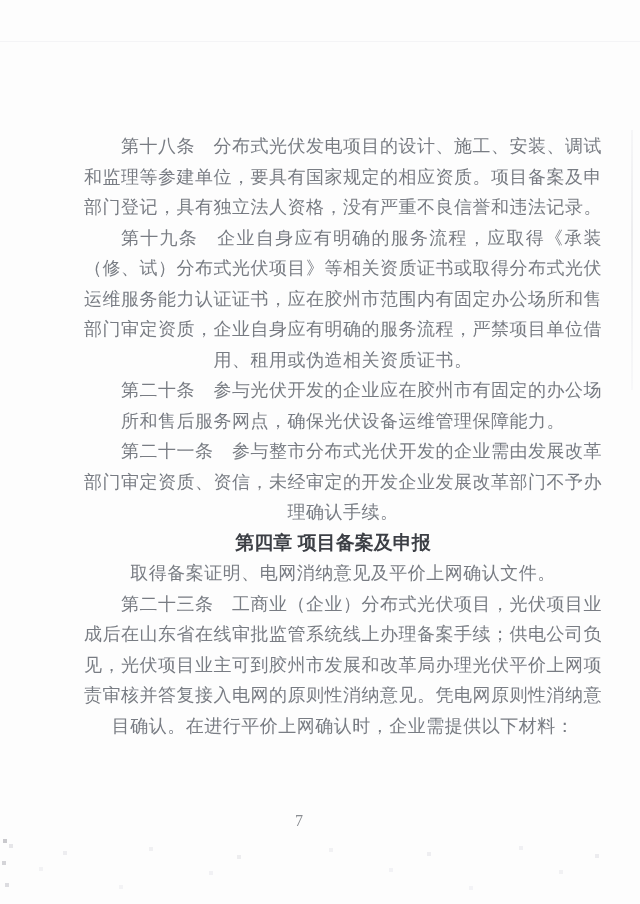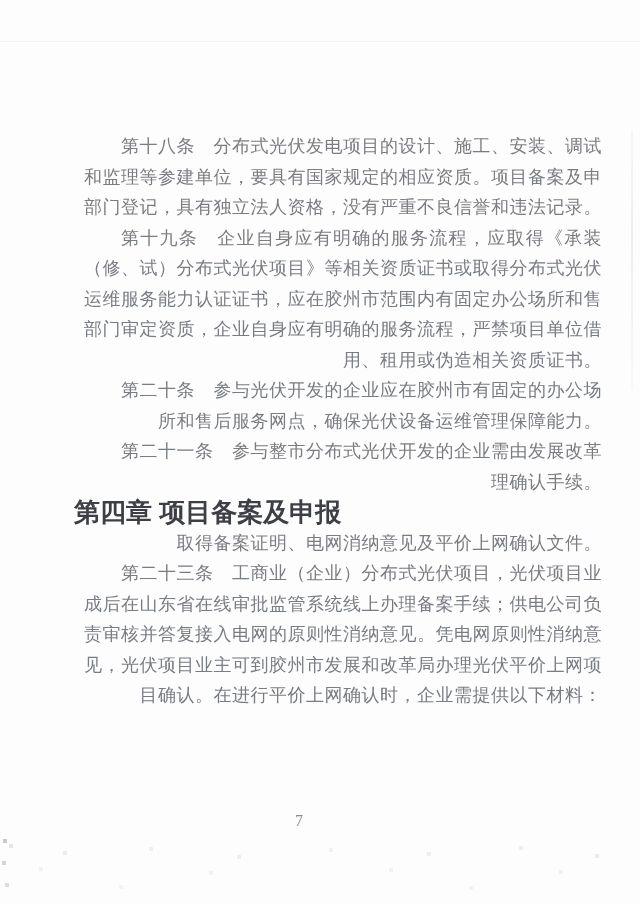--- a/index.html
+++ b/index.html
@@ -24,41 +24,42 @@
     top: 119px;
     width: 518px;
     margin-top: 12px;
   }
   .paragraph { margin: 0; }
   .line {
     font-size: 18px;
     line-height: 30.5px;
     height: 30.5px;
     color: var(--body-text, #787c83);
-    text-align: right;
+    text-align: center;
     overflow: hidden;
     white-space: nowrap;
     letter-spacing: 0.5px;
   }
   .line.fill {
     white-space: normal;
     text-align: justify;
     text-align-last: justify;
     text-justify: inter-character;
   }
   .line.first {
     padding-left: 37px;
   }
   .heading {
     font-family: "Liberation Sans", "DejaVu Sans", sans-serif;
     font-weight: bold;
-    font-size: 26px;
+    font-size: 19px;
     line-height: 30.5px;
     height: 30.5px;
     color: var(--heading-text, #3c3f45);
+    text-align: center;
     transform: translateX(-10px);
   }
   .footer {
     position: absolute;
     top: 809px;
     left: 84px;
     width: 430px;
     text-align: center;
     font-size: 16px;
     line-height: 24px;
@@ -126,30 +127,31 @@
         <div class="line fill">运维服务能力认证证书，应在胶州市范围内有固定办公场所和售</div>
         <div class="line fill">部门审定资质，企业自身应有明确的服务流程，严禁项目单位借</div>
         <div class="line">用、租用或伪造相关资质证书。</div>
       </div>
       <div class="paragraph">
         <div class="line first fill">第二十条　参与光伏开发的企业应在胶州市有固定的办公场</div>
         <div class="line">所和售后服务网点，确保光伏设备运维管理保障能力。</div>
       </div>
       <div class="paragraph">
         <div class="line first fill">第二十一条　参与整市分布式光伏开发的企业需由发展改革</div>
+        <div class="line fill">部门审定资质、资信，未经审定的开发企业发展改革部门不予办</div>
         <div class="line">理确认手续。</div>
       </div>
       <div class="heading">第四章 项目备案及申报</div>
       <div class="paragraph">
         <div class="line">取得备案证明、电网消纳意见及平价上网确认文件。</div>
       </div>
       <div class="paragraph">
         <div class="line first fill">第二十三条　工商业（企业）分布式光伏项目，光伏项目业</div>
         <div class="line fill">成后在山东省在线审批监管系统线上办理备案手续；供电公司负</div>
+        <div class="line fill">见，光伏项目业主可到胶州市发展和改革局办理光伏平价上网项</div>
         <div class="line fill">责审核并答复接入电网的原则性消纳意见。凭电网原则性消纳意</div>
-        <div class="line fill">见，光伏项目业主可到胶州市发展和改革局办理光伏平价上网项</div>
         <div class="line">目确认。在进行平价上网确认时，企业需提供以下材料：</div>
       </div>
     </div>
   <div class="footer">7</div>
   <div class="edge-streak"></div>
   <div class="scan-noise"></div>
 </div>
 
 </body></html>

